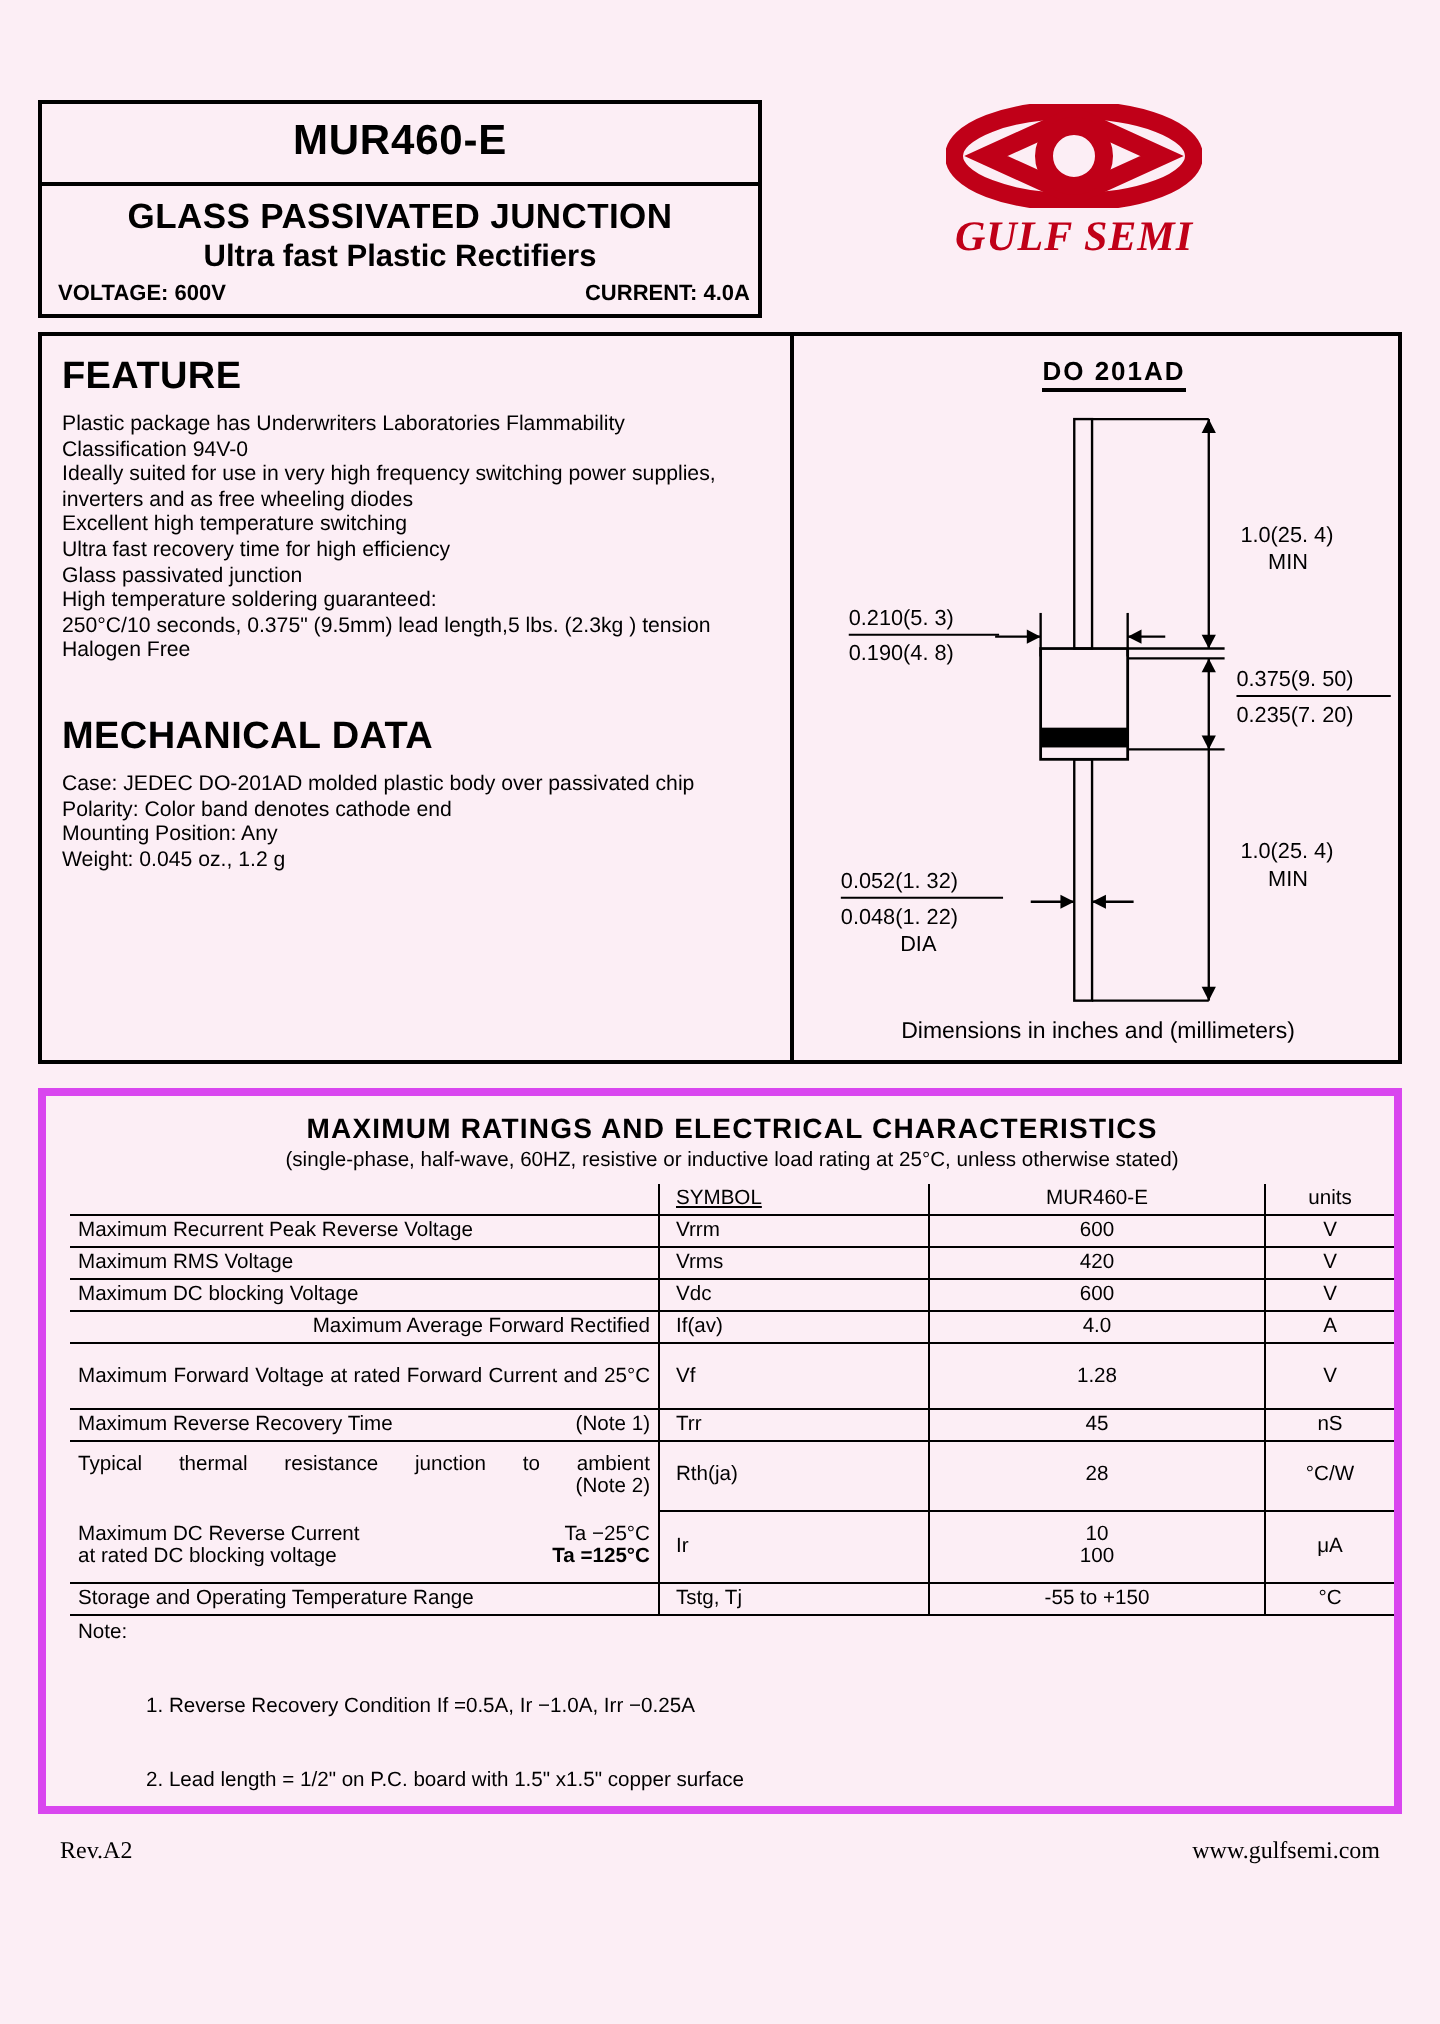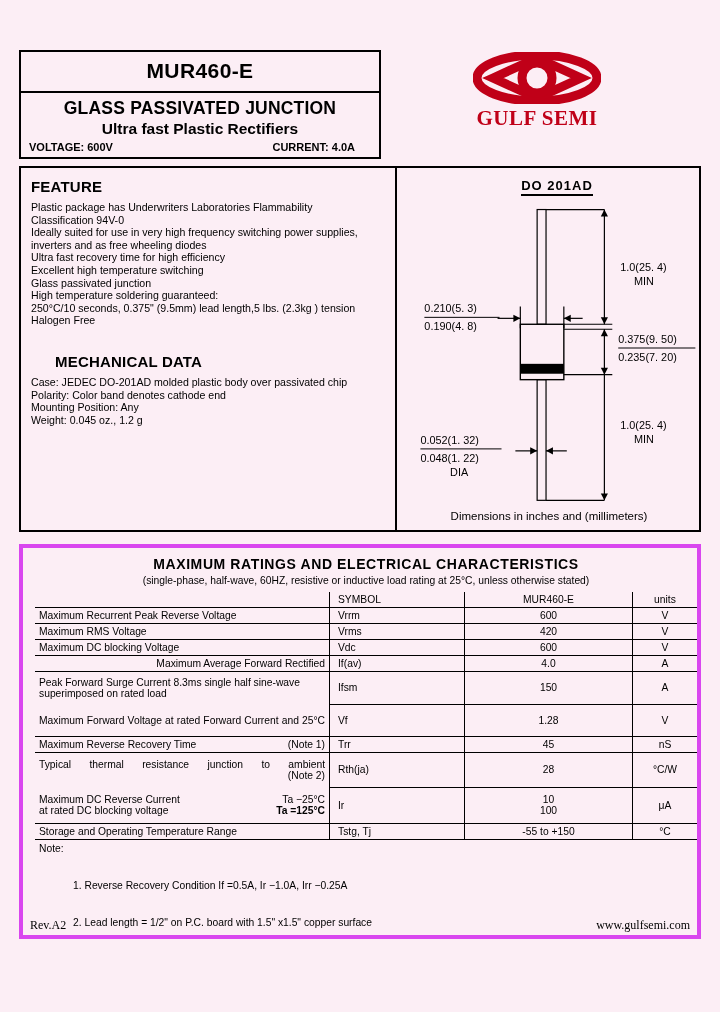--- a/index.html
+++ b/index.html
@@ -49,39 +49,40 @@
     text-align: center;
     font-size: 15.5px;
     font-weight: bold;
     padding: 1px 0 2px 0;
   }
   .title-row {
     display: flex;
     justify-content: space-between;
     font-size: 11px;
     font-weight: bold;
-    padding: 1px 24px 4px 8px;
+    padding: 1px 4px 4px 8px;
   }
 
   
   .logo-wrap {
     position: absolute;
     left: 462px; top: 52px;
     width: 150px;
     text-align: center;
   }
   .logo-mark {
     width: 128px;
     height: 52px;
     margin: 0 auto;
     position: relative;
   }
   .logo-name {
     font-family: "Liberation Serif", serif;
     font-weight: bold;
+    font-style: italic;
     font-size: 21px;
     color: #c00018;
     letter-spacing: .5px;
     margin-top: 2px;
   }
 
   
   .mid-box {
     position: absolute;
     left: 19px; top: 166px;
@@ -103,26 +104,26 @@
     box-sizing: border-box;
     padding: 10px 8px 0 10px;
   }
   .right-panel {
     position: absolute;
     left: 376px; top: 0;
     width: 304px; height: 100%;
     box-sizing: border-box;
   }
   .sect-head {
-    font-size: 15px;
+    font-size: 19px;
     font-weight: bold;
     letter-spacing: .2px;
     margin: 0 0 6px 0;
   }
-  .sect-head.mech { margin-top: 26px; margin-left: 24px; }
+  .sect-head.mech { margin-top: 26px; }
   .body-line {
     font-size: 10.6px;
     line-height: 12.6px;
     white-space: nowrap;
   }
   .body-line.indent { padding-left: 66px; }
 
   
   .dwg-title {
     position: absolute;
@@ -240,22 +241,22 @@
   <div class="mid-box">
     <div class="mid-divider"></div>
 
     <div class="left-panel">
       <div class="sect-head">FEATURE</div>
       <div>
         <div class="body-line">Plastic package has Underwriters Laboratories Flammability</div>
         <div class="body-line">Classification 94V-0</div>
         <div class="body-line">Ideally suited for use in very high frequency switching power supplies,</div>
         <div class="body-line">inverters and as free wheeling diodes</div>
+        <div class="body-line">Excellent high temperature switching</div>
         <div class="body-line">Ultra fast recovery time for high efficiency</div>
-        <div class="body-line">Excellent high temperature switching</div>
         <div class="body-line">Glass passivated junction</div>
         <div class="body-line">High temperature soldering guaranteed:</div>
         <div class="body-line">250°C/10 seconds, 0.375" (9.5mm) lead length,5 lbs. (2.3kg ) tension</div>
         <div class="body-line">Halogen Free</div>
       </div>
 
       <div class="sect-head mech">MECHANICAL DATA</div>
       <div>
         <div class="body-line">Case: JEDEC DO-201AD molded plastic body over passivated chip</div>
         <div class="body-line">Polarity: Color band denotes cathode end</div>
@@ -337,21 +338,21 @@
   </div>
 
   <div class="rate-box">
     <div class="rate-title">MAXIMUM  RATINGS  AND  ELECTRICAL  CHARACTERISTICS</div>
     <div class="rate-sub">(single-phase, half-wave, 60HZ, resistive or inductive load rating at 25°C, unless otherwise stated)</div>
 
     <table class="specs">
       <tbody>
         <tr>
           <td class="c-param" style="border-left:none;border-top:none;"></td>
-          <td class="c-sym" style="border-top:none;">SYMBOL</td>
+          <td class="c-sym" style="border-top:none;text-decoration:underline;">SYMBOL</td>
           <td class="c-val" style="border-top:none;">MUR460-E</td>
           <td class="c-unit" style="border-right:none;border-top:none;">units</td>
         </tr>
 
         <tr>
           <td class="c-param" style="border-left:none;">Maximum Recurrent Peak Reverse Voltage</td>
           <td class="c-sym">Vrrm</td>
           <td class="c-val">600</td>
           <td class="c-unit" style="border-right:none;">V</td>
         </tr>
@@ -370,26 +371,20 @@
           <td class="c-unit" style="border-right:none;">V</td>
         </tr>
 
         <tr>
           <td class="c-param" style="border-left:none;text-align:right;">Maximum Average Forward Rectified</td>
           <td class="c-sym">If(av)</td>
           <td class="c-val">4.0</td>
           <td class="c-unit" style="border-right:none;">A</td>
         </tr>
 
-        <tr>
-          <td class="c-param nb-bottom" style="border-left:none;height:28px;">Peak Forward Surge Current 8.3ms single half sine-wave superimposed on rated load</td>
-          <td class="c-sym">Ifsm</td>
-          <td class="c-val">150</td>
-          <td class="c-unit" style="border-right:none;">A</td>
-        </tr>
 
         <tr>
           <td class="c-param nb-top just" style="border-left:none;height:28px;">Maximum  Forward  Voltage  at  rated  Forward Current and 25°C</td>
           <td class="c-sym">Vf</td>
           <td class="c-val">1.28</td>
           <td class="c-unit" style="border-right:none;">V</td>
         </tr>
 
         <tr>
           <td class="c-param" style="border-left:none;">

